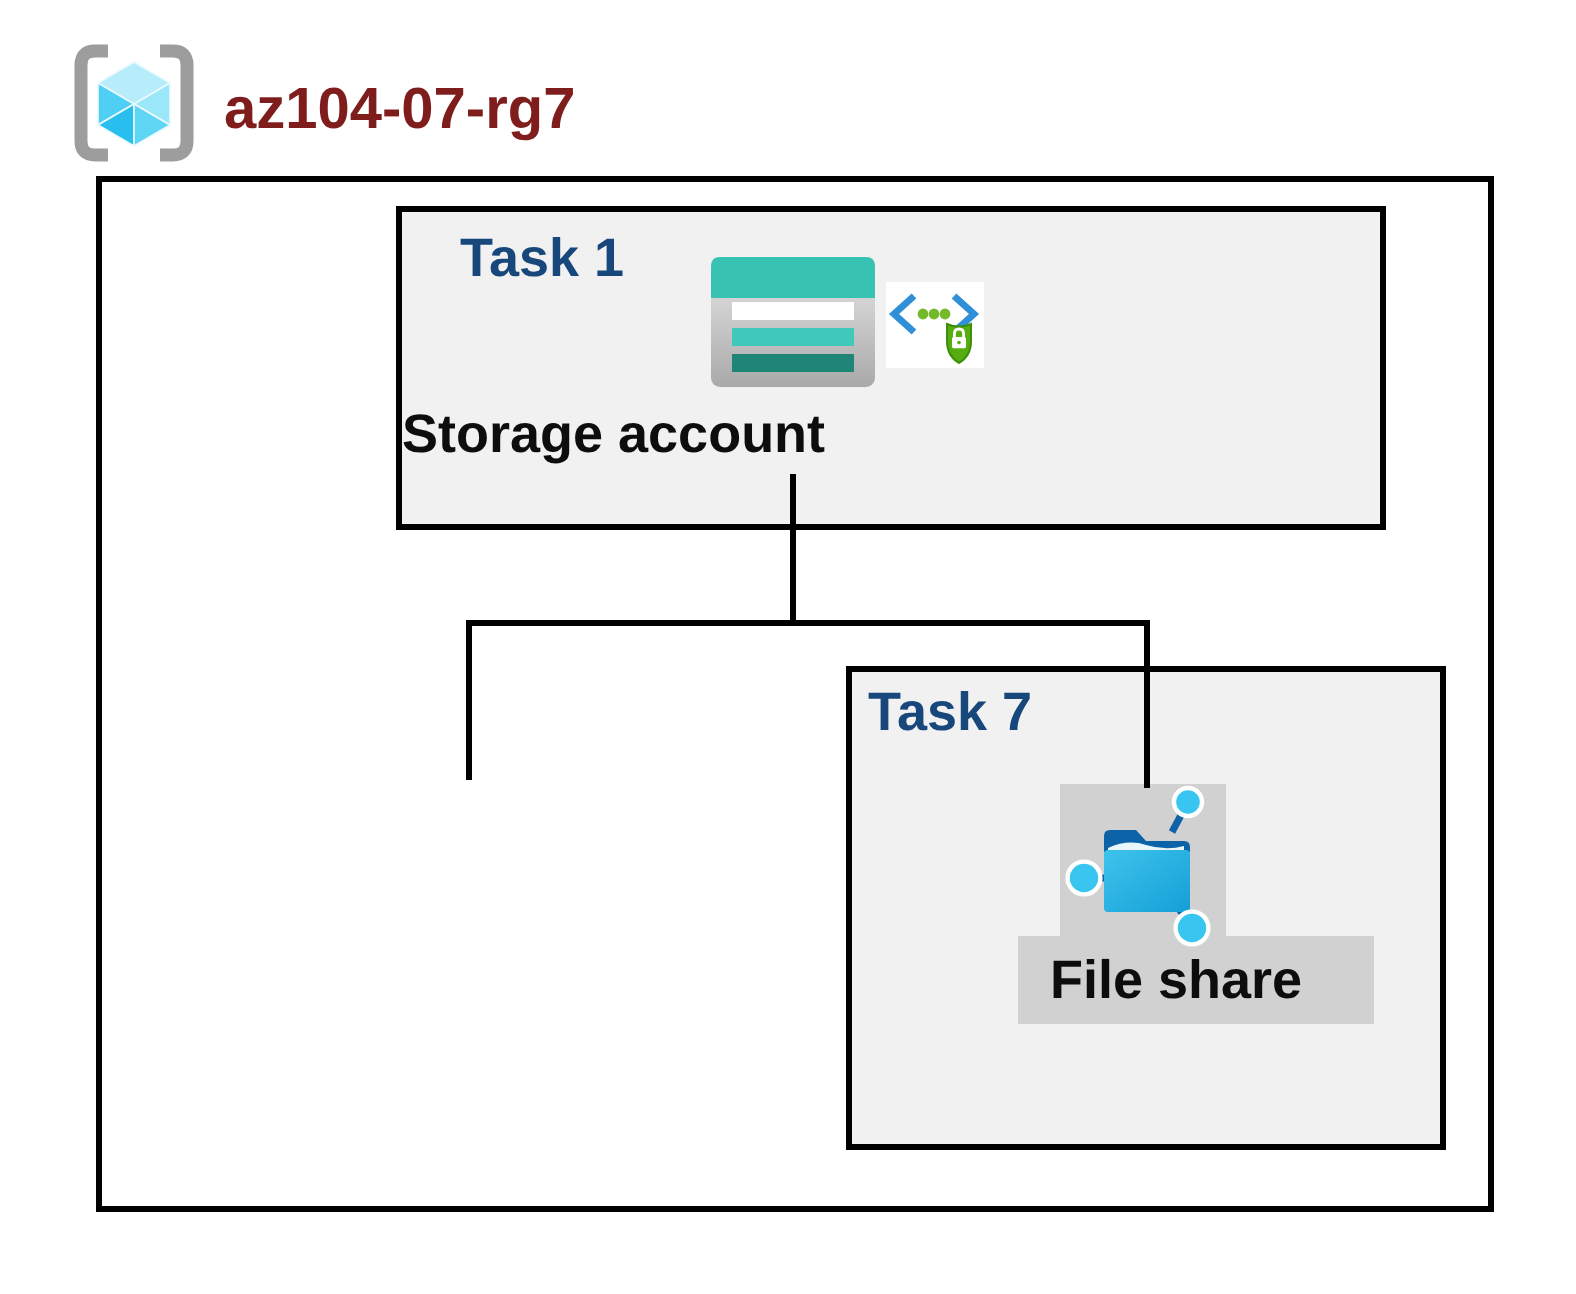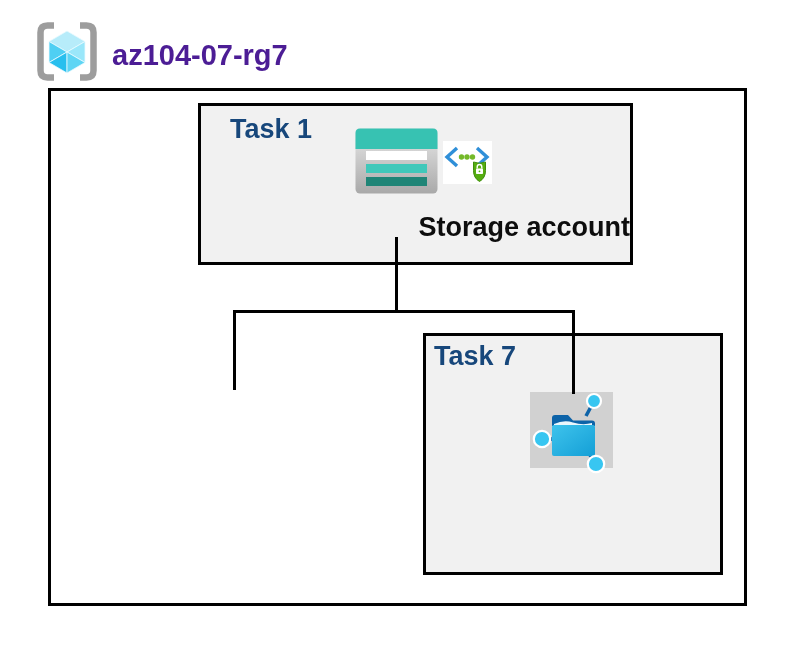--- a/index.html
+++ b/index.html
@@ -5,50 +5,50 @@
   * { margin:0; padding:0; box-sizing:border-box; }
   html,body { background:#ffffff; }
   .canvas {
     position:relative; width:788px; height:647px; background:#ffffff;
     font-family:"Liberation Sans", sans-serif; overflow:hidden;
   }
   .abs { position:absolute; }
 
   .rg-icon { left:36px; top:21px; width:62px; height:62px; }
   .rg-title {
-    left:112px; top:38px; font-size:29px; font-weight:700; color:#4c1d95;
+    left:112px; top:38px; font-size:29px; font-weight:700; color:#7f1d1d;
     line-height:34px; white-space:nowrap;
   }
 
   .outer-box {
     left:48px; top:88px; width:699px; height:518px;
     border:3px solid #000000; background:transparent;
   }
 
   .task-box { background:#f1f1f1; border:3px solid #000000; }
-  .box1 { left:198px; top:103px; width:435px; height:162px; }
+  .box1 { left:198px; top:103px; width:495px; height:162px; }
   .box2 { left:70px;  top:333px; width:303px; height:242px; }
   .box3 { left:423px; top:333px; width:300px; height:242px; }
 
   .task-label {
     position:absolute; font-size:27px; font-weight:700; color:#17477b;
     line-height:28px; white-space:nowrap;
   }
   .node-label {
     position:absolute; font-size:27px; font-weight:700; color:#0d0d0d;
     line-height:28px; white-space:nowrap;
   }
 
   .t1-label { left:29px; top:9px; }
   .t2-label { left:19px; top:5px; }
   .t3-label { left:8px;  top:6px; }
 
   .storage-icon { position:absolute; left:154px; top:22px; width:83px; height:66px; }
   .secure-icon  { position:absolute; left:242px; top:35px; width:49px; height:43px; }
-  .storage-label { left:0; top:97px; width:100%; text-align:right;margin-top:10px; }
+  .storage-label { left:0; top:97px; width:100%; text-align:left; }
 
   .blob-icon { position:absolute; left:124px; top:63px; width:83px; height:71px; }
   .blob-label { left:165px; top:153px; transform:translateX(-50%); }
 
   .fs-band {
     position:absolute; left:83px; top:132px; width:178px; height:44px;
     background:#d1d1d1;
   }
   .fs-label { left:16px; top:8px; }
   .fs-square {
@@ -111,20 +111,23 @@
       <circle cx="36.5" cy="30.3" r="0.9" fill="#56ad10"></circle>
     </svg>
 
     <div class="node-label storage-label">Storage account</div>
   </div>
 
 
   <div class="abs task-box box3">
     <div class="task-label t3-label">Task 7</div>
 
+    <div class="fs-band">
+      <div class="node-label fs-label">File share</div>
+    </div>
 
     <div class="fs-square">
       <svg width="83" height="86" viewBox="0 0 83 86" aria-hidden="true">
         <defs>
           <linearGradient id="fs" x1="0" y1="0" x2="1" y2="1">
             <stop offset="0" stop-color="#3ec3ec"></stop>
               <stop offset="1" stop-color="#149fd6"></stop>
           </linearGradient>
         </defs>
         <path d="M56 24 L64 9" stroke="#0d63a8" stroke-width="3.5"></path>

